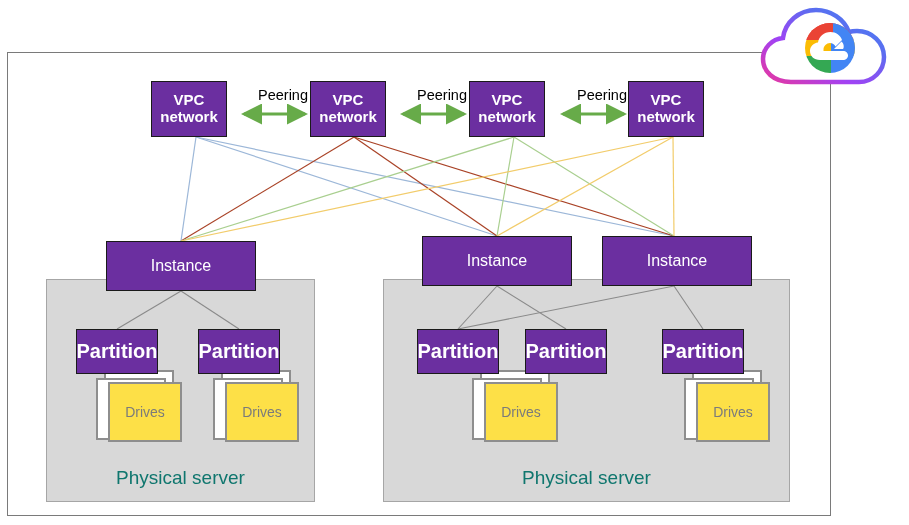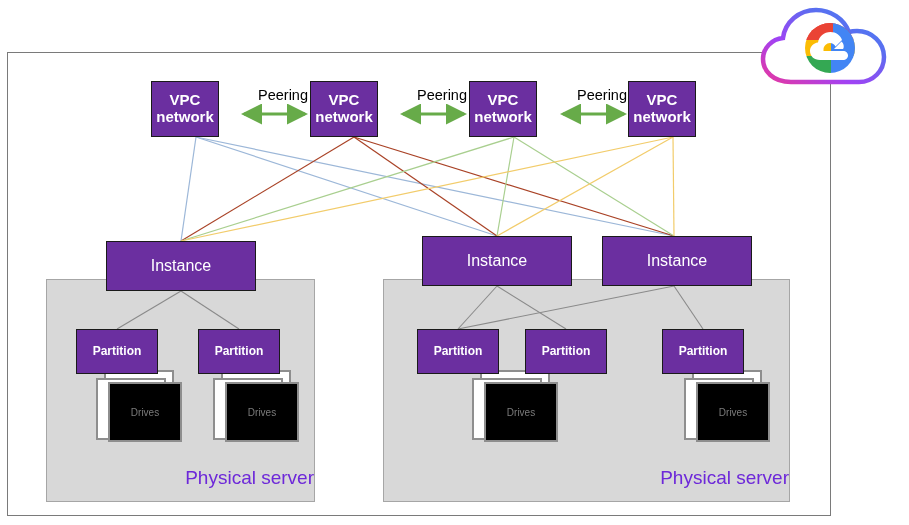--- a/index.html
+++ b/index.html
@@ -43,54 +43,54 @@
     position: absolute;
     background: #d8d8d8;
     border: 1px solid #a6a6a6;
     box-sizing: border-box;
   }
   .phys-label {
     position: absolute;
     bottom: 12px;
     left: 0;
     width: 100%;
-    text-align: right;
-    color: #6d28d9;
+    text-align: center;
+    color: #0f766e;
     font-size: 19px;
     font-family: "Liberation Sans", sans-serif;
   }
   
   .pbox {
     position: absolute;
     background: #6b2fa0;
     border: 1.5px solid #1a1a1a;
     box-sizing: border-box;
     color: #ffffff;
     display: flex;
     align-items: center;
     justify-content: center;
     text-align: center;
     line-height: 1.12;
     font-family: "Liberation Sans", sans-serif;
   }
   .vpc-box {
-    width: 68px;
+    width: 76px;
     height: 56px;
     font-size: 15px;
     font-weight: bold;
   }
   .instance-box {
     width: 150px;
     height: 50px;
     font-size: 16px;
   }
   .partition-box {
     width: 82px;
     height: 45px;
-    font-size: 12px;
+    font-size: 20px;
     font-weight: bold;
   }
   
   .drives-group {
     position: absolute;
     width: 86px;
     height: 72px;
   }
   .drives-back {
     position: absolute;
@@ -111,28 +111,28 @@
     background: #ffffff;
     border: 2px solid #8e8e8e;
     box-sizing: border-box;
   }
   .drives-front {
     position: absolute;
     left: 12px;
     top: 12px;
     width: 74px;
     height: 60px;
-    background: #000000;
+    background: #fde047;
     border: 2px solid #8e8e8e;
     box-sizing: border-box;
     display: flex;
     align-items: center;
     justify-content: center;
     color: #7b7b7b;
-    font-size: 10px;
+    font-size: 14px;
     font-family: "Liberation Sans", sans-serif;
   }
   
   .peering-label {
     position: absolute;
     font-size: 14.5px;
     color: #000000;
     font-family: "Liberation Sans", sans-serif;
     white-space: nowrap;
     margin-left: 12px;

